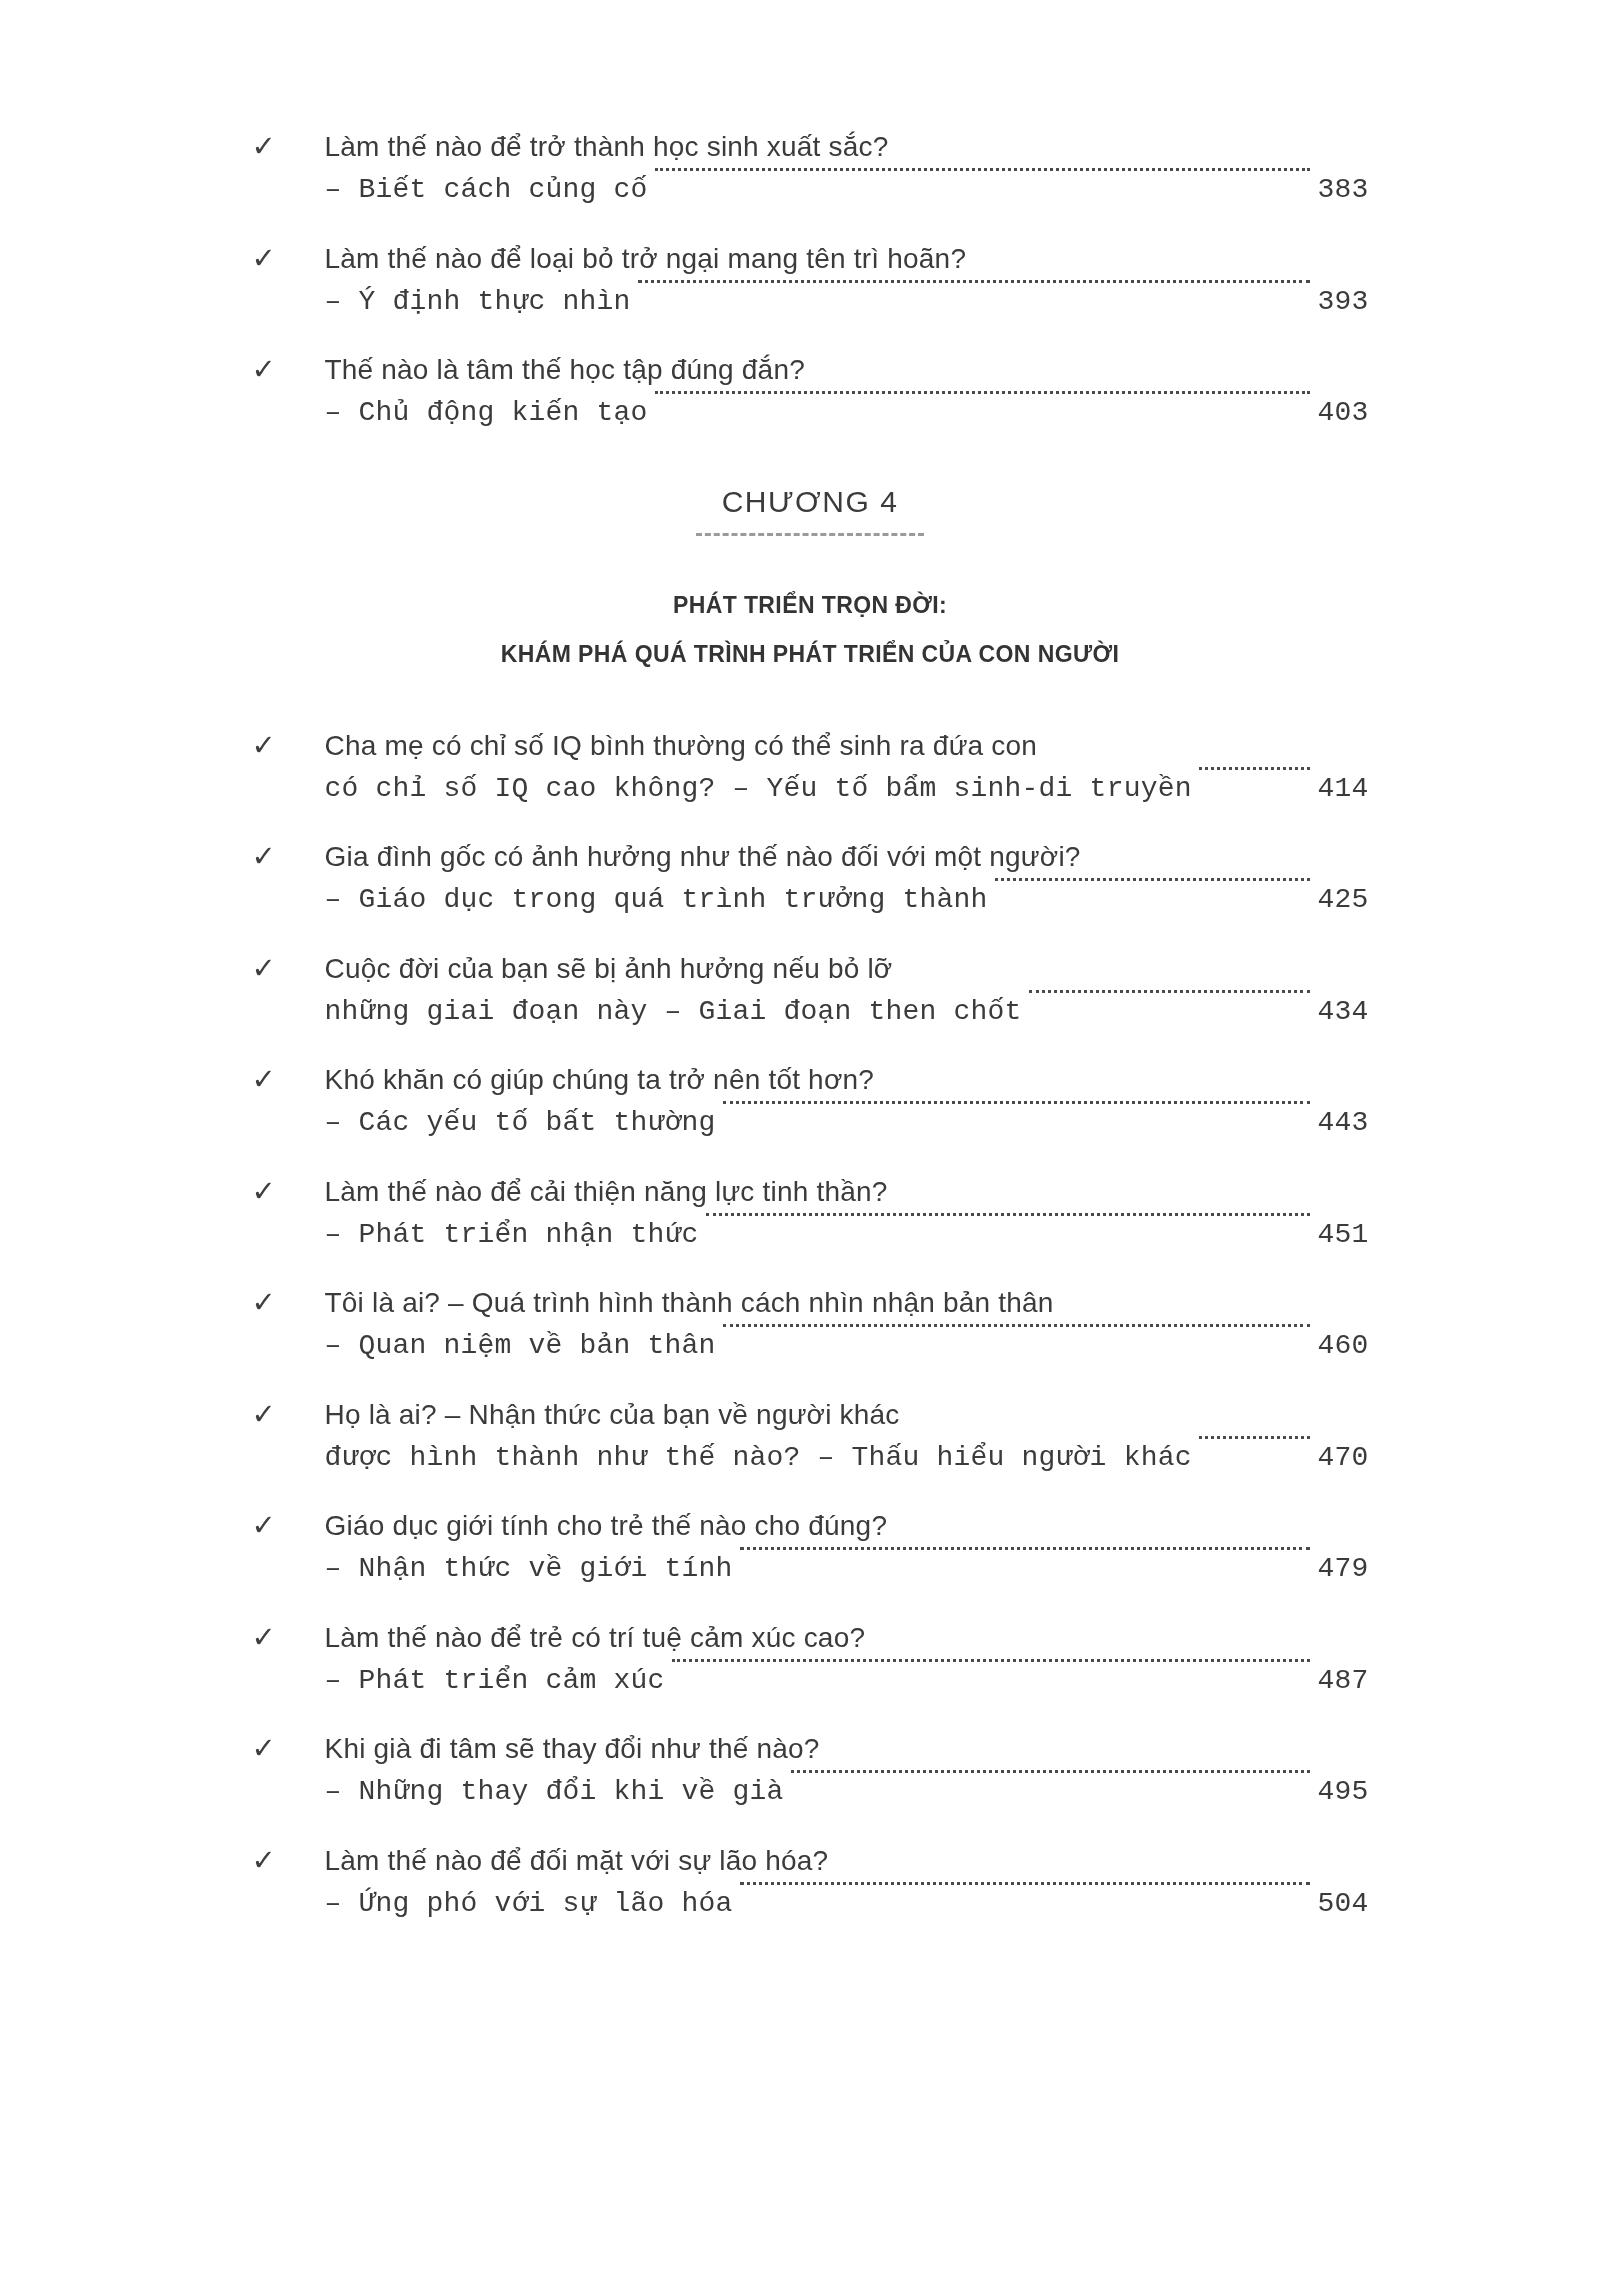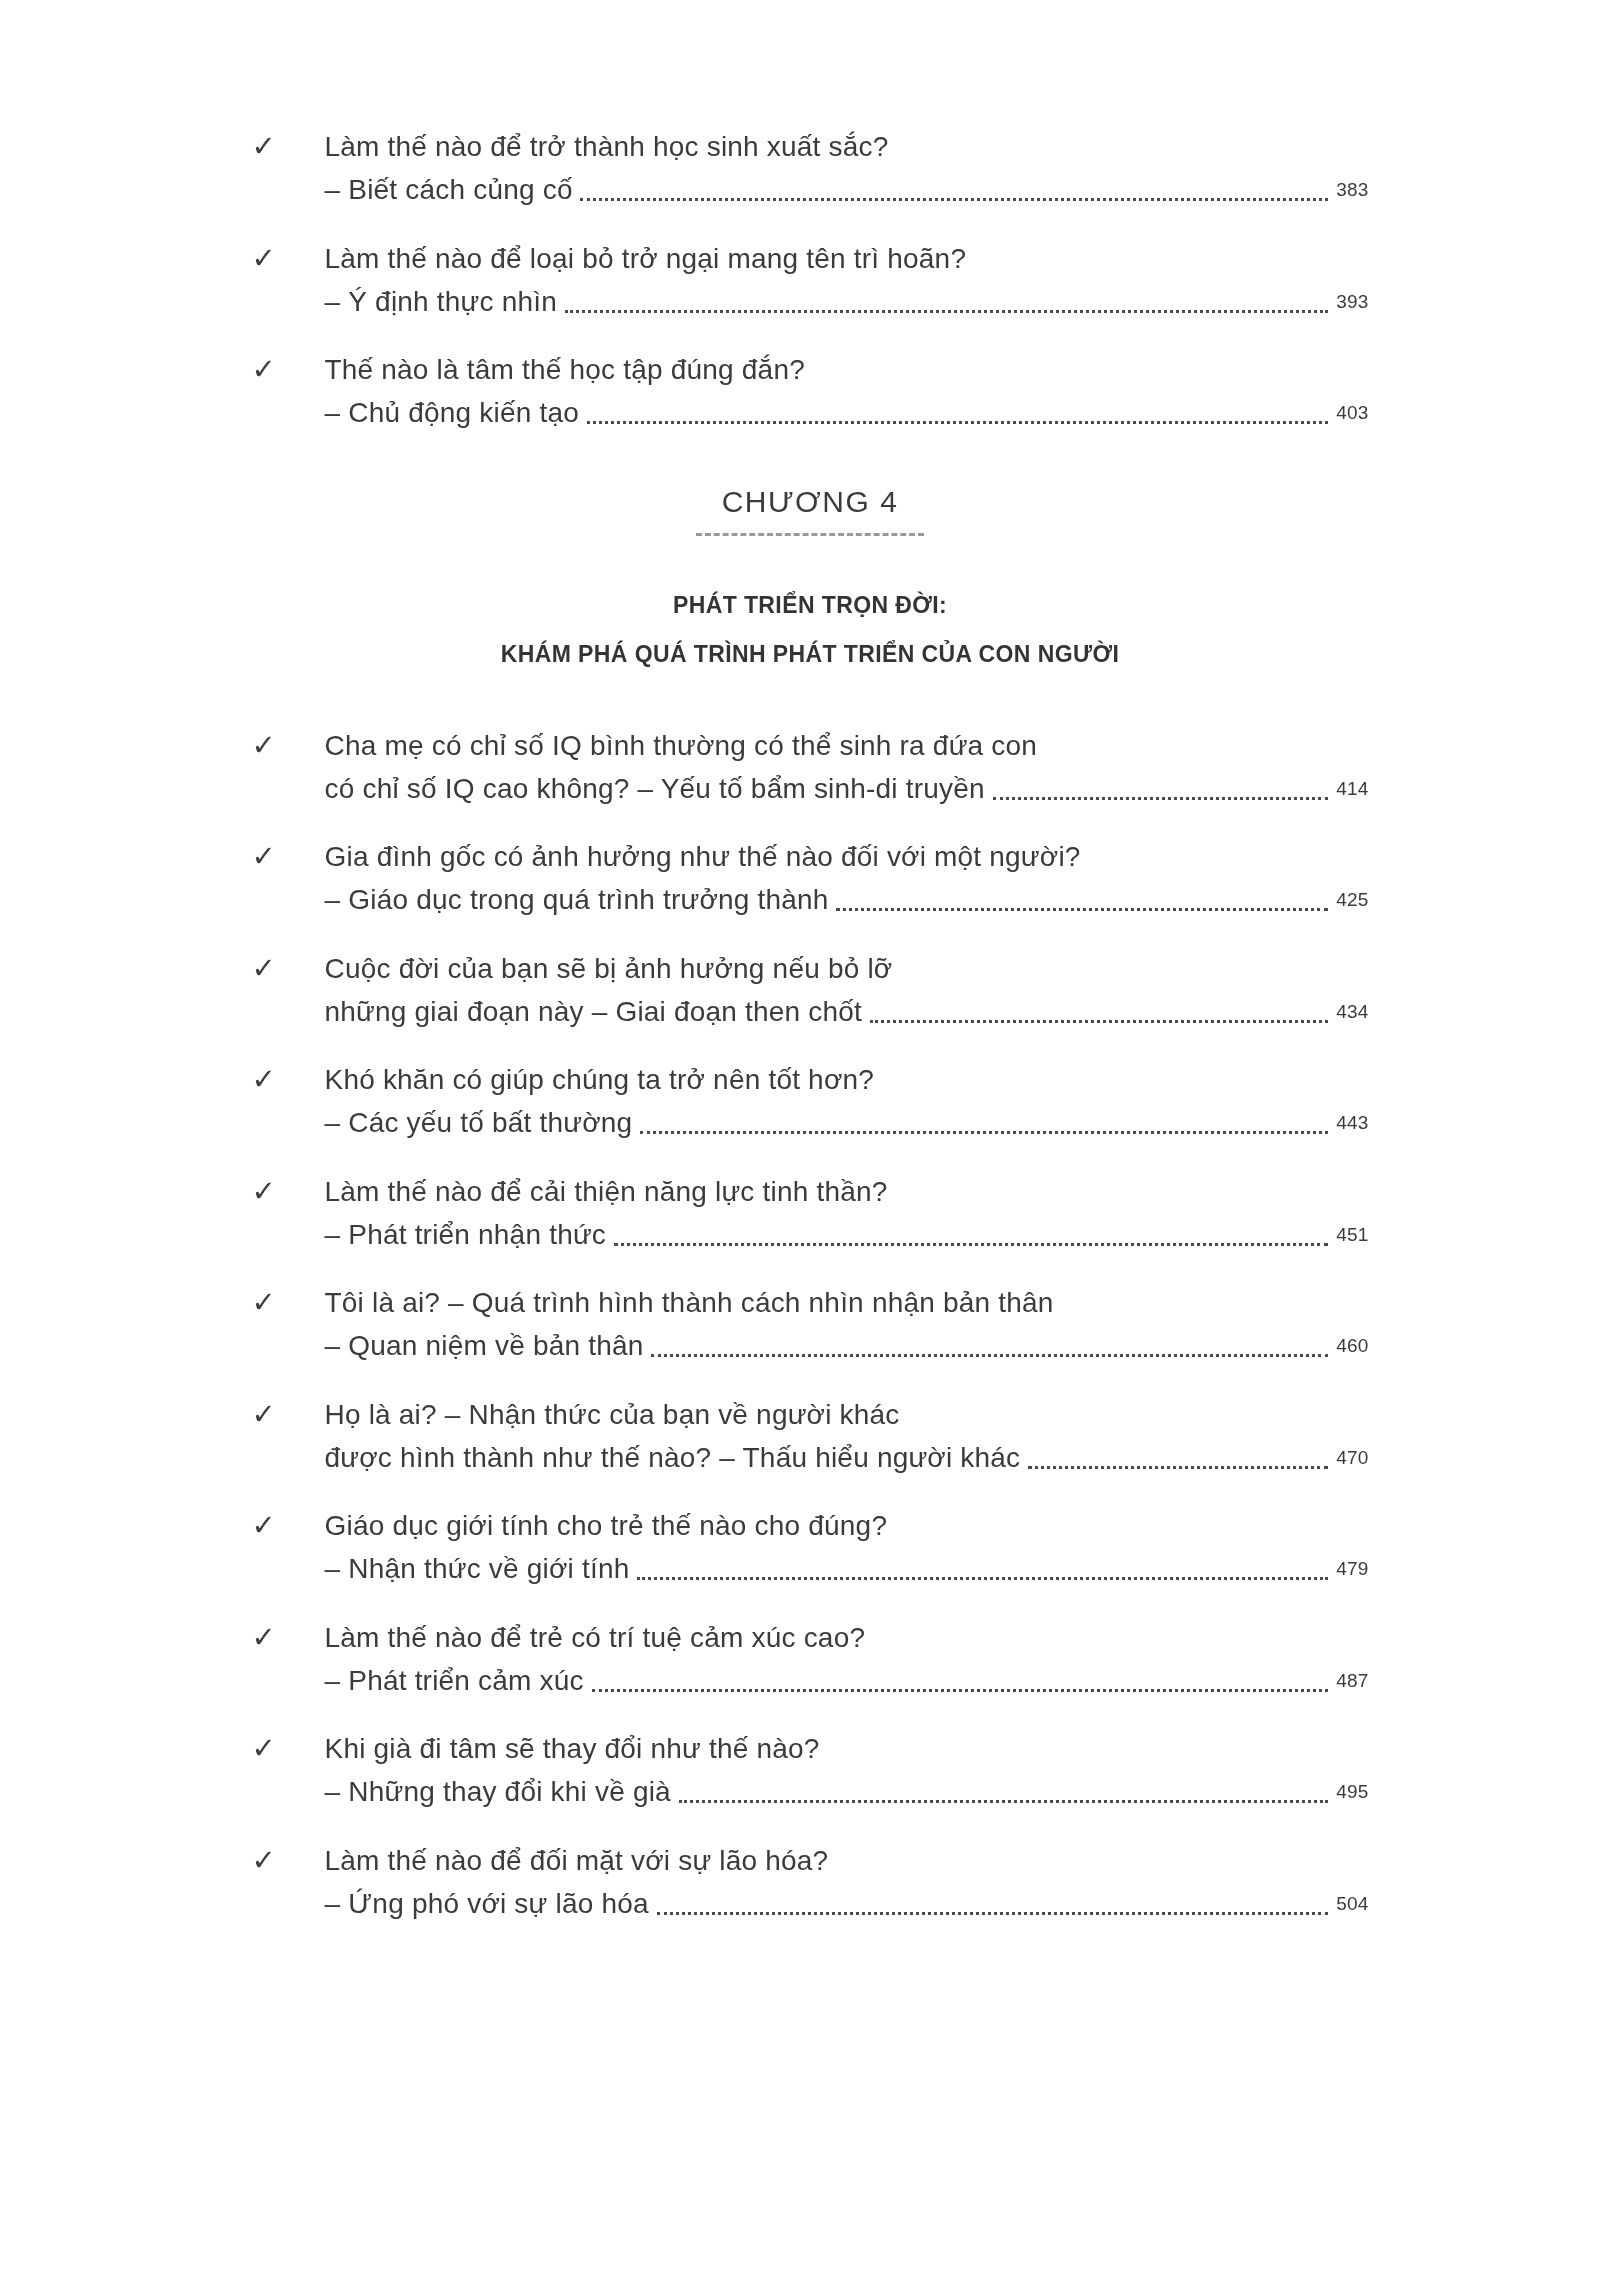--- a/index.html
+++ b/index.html
@@ -29,35 +29,36 @@
     color: #3f3f3f;
   }
   .entry-body { flex: 1; min-width: 0; }
   .line1 {
     font-size: 28px;
     line-height: 43px;
     letter-spacing: 0.2px;
   }
   .line2 {
     display: flex;
-    align-items: flex-end;
+    align-items: flex-start;
     font-size: 28px;
     line-height: 43px;
     letter-spacing: 0.2px;
+    font-family: Liberation Mono, monospace;
   }
   .answer { white-space: nowrap; }
   .dots {
     flex: 1;
     border-bottom: 3.9px dotted #4a4a4a;
     margin: 0 7.8px 9.8px 7.8px;
     min-width: 29px;
   }
   .pagenum {
     white-space: nowrap;
-    font-size: 19px;
+    font-size: 28px;
   }
   
   .chapter-header {
     text-align: center;
     margin: 51px 0 45px 0;
   }
   .chapter-label {
     display: inline-block;
     font-size: 30px;
     letter-spacing: 1.5px;

